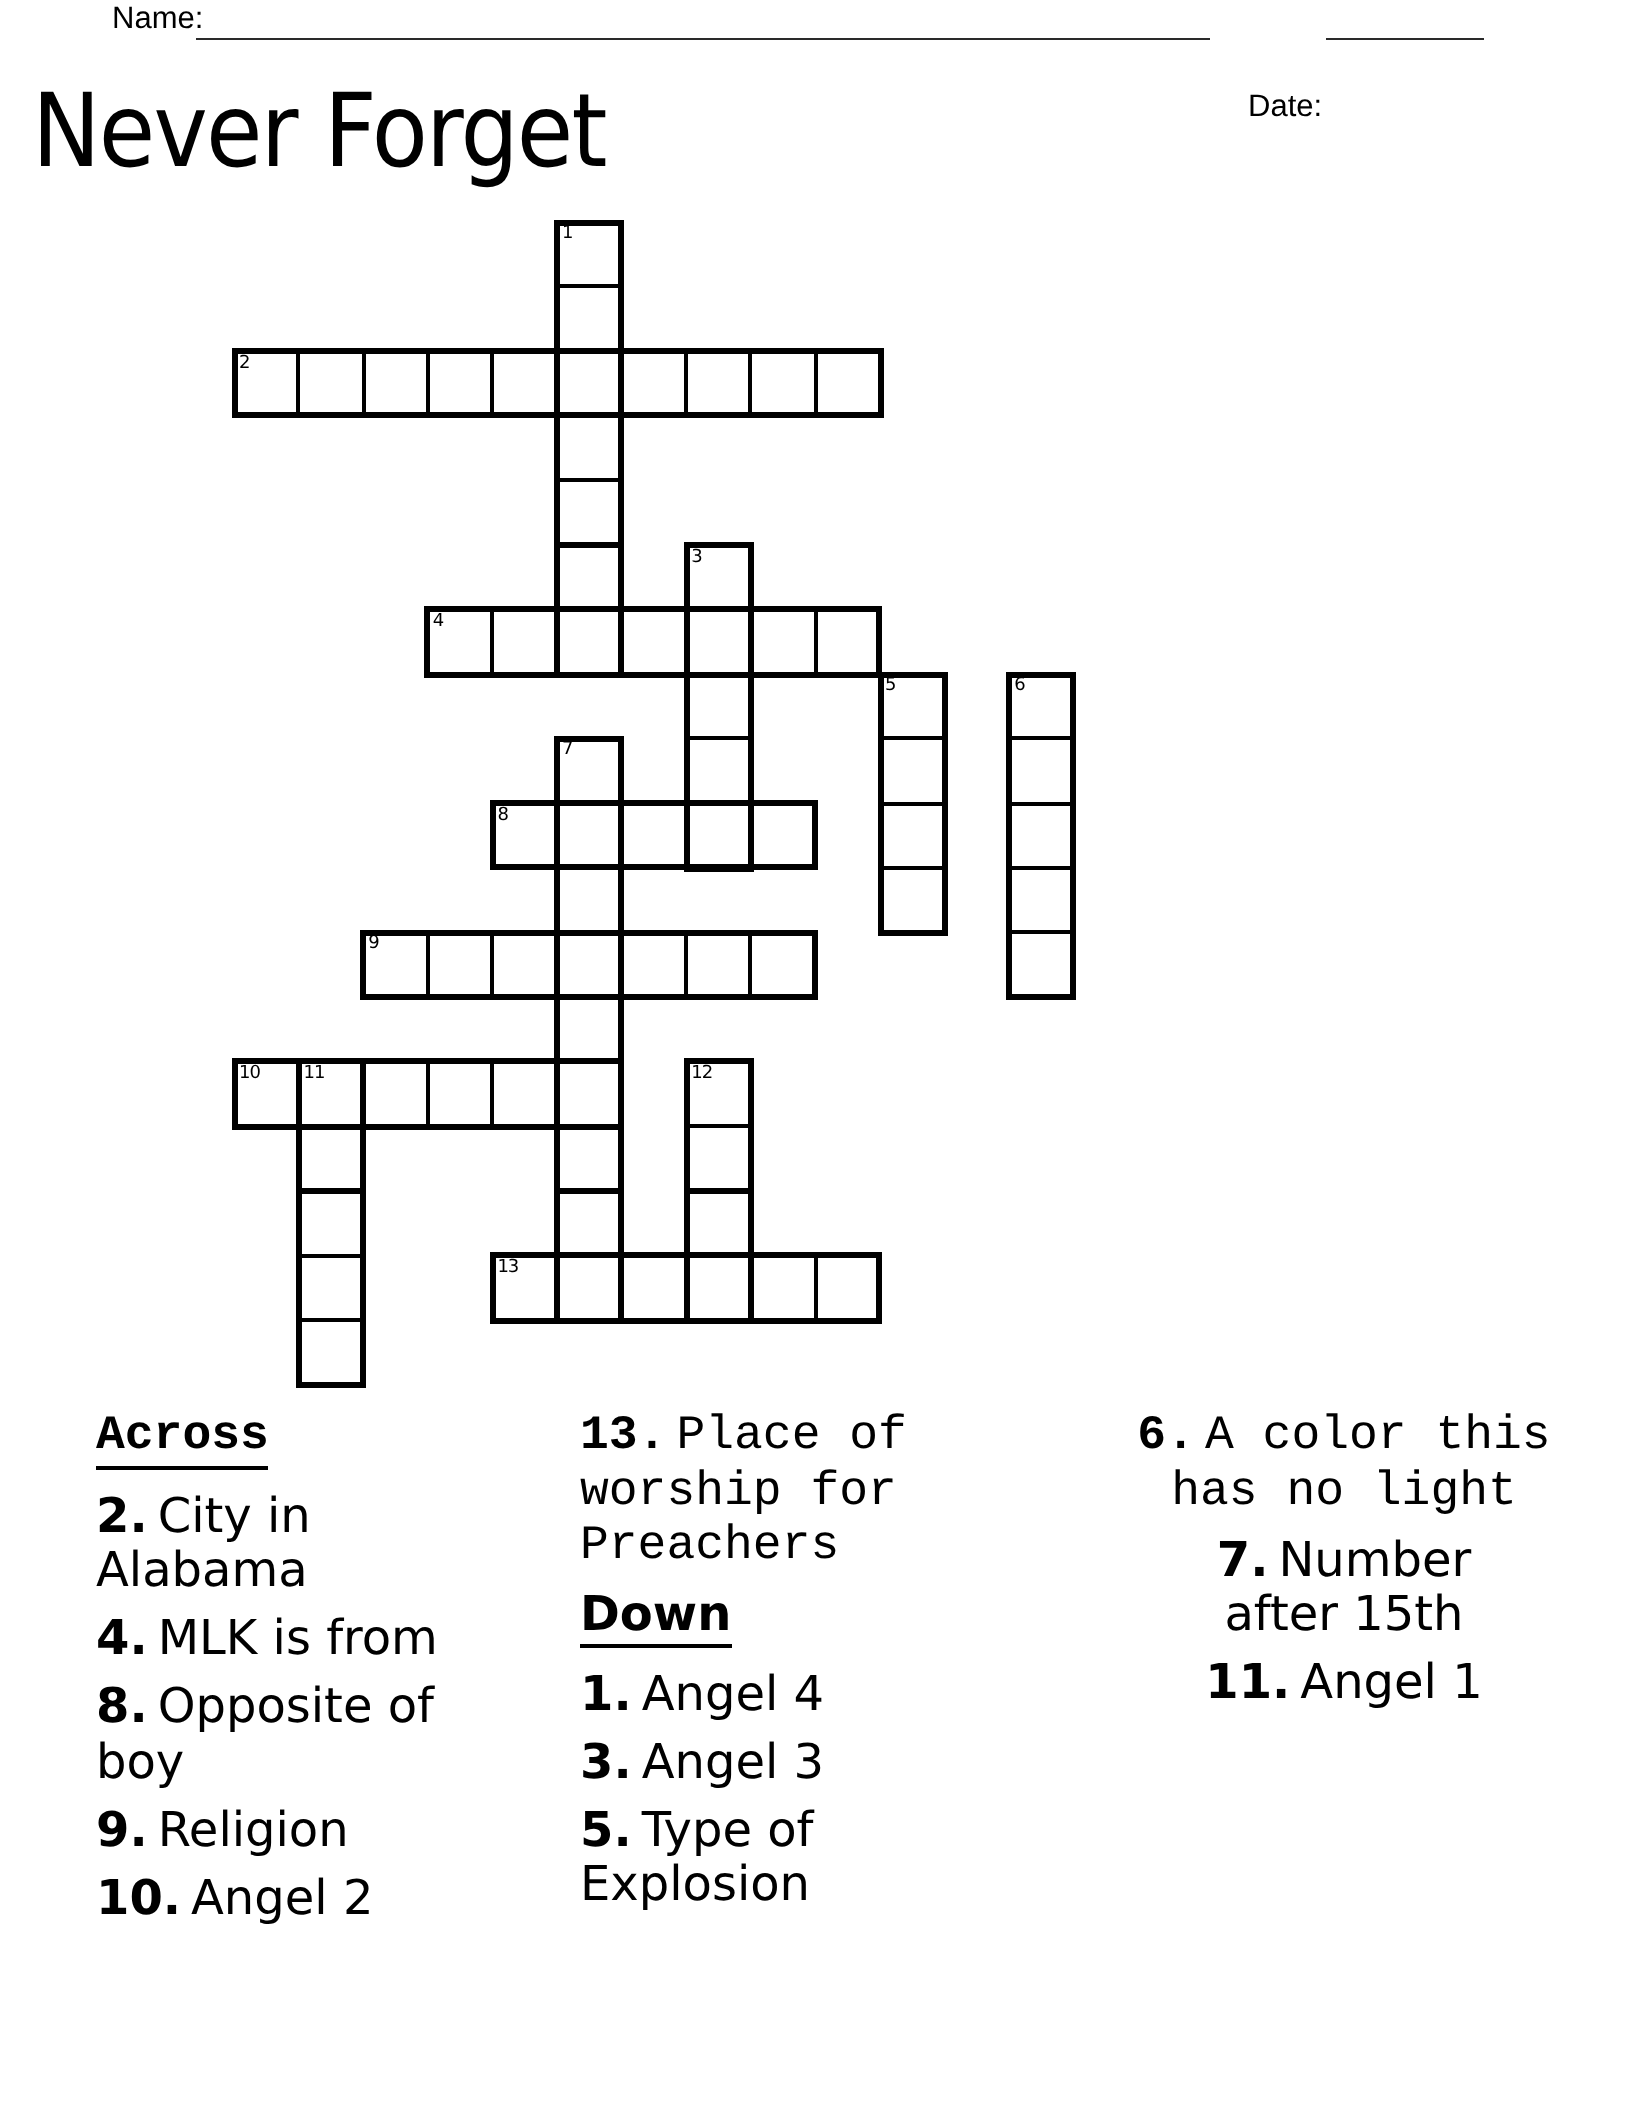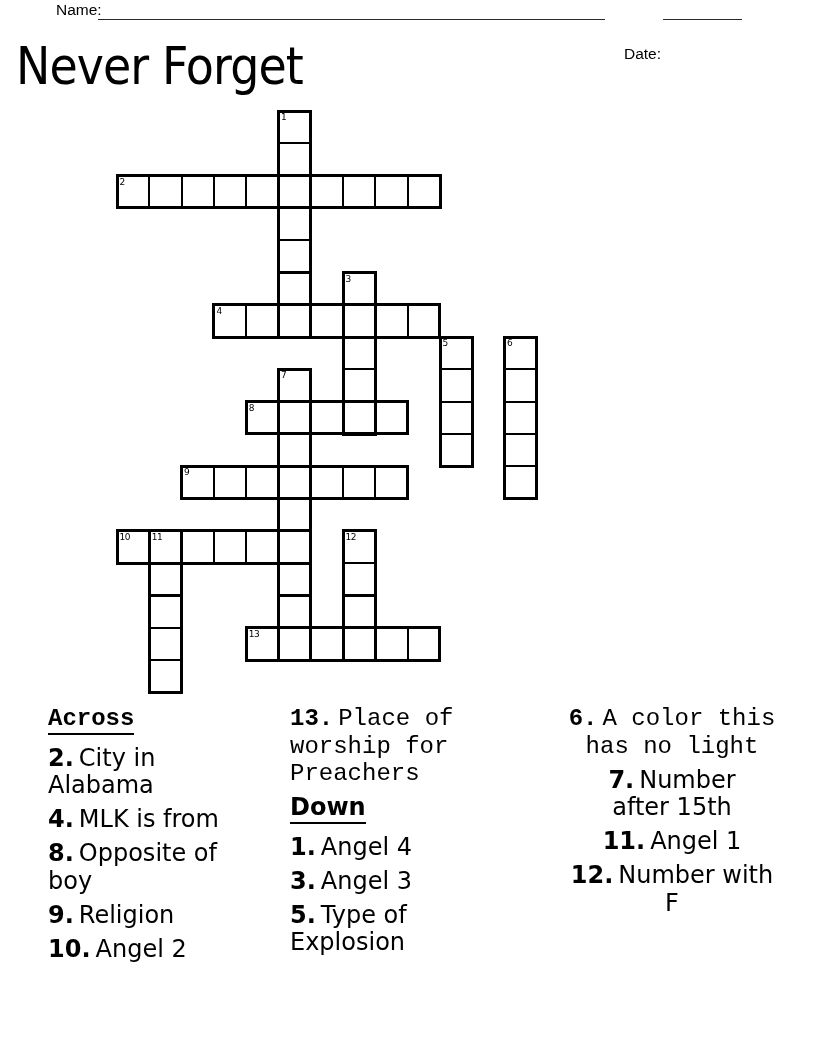--- a/index.html
+++ b/index.html
@@ -195,17 +195,15 @@
       <div class="clue"><span class="clue-num">3.</span><span class="clue-text">Angel 3</span></div>
       <div class="clue"><span class="clue-num">5.</span><span class="clue-text">Type of
 Explosion</span></div>
     </div>
   <div class="clue-col col-3">
       <div class="clue"><span class="clue-num">6.</span><span class="clue-text">A color this
 has no light</span></div>
       <div class="clue"><span class="clue-num">7.</span><span class="clue-text">Number
 after 15th</span></div>
       <div class="clue"><span class="clue-num">11.</span><span class="clue-text">Angel 1</span></div>
-      <div class="clue"><span class="clue-num">12.</span><span class="clue-text">Number with
-F</span></div>
     </div>
 
 </div>
 
 </body></html>

